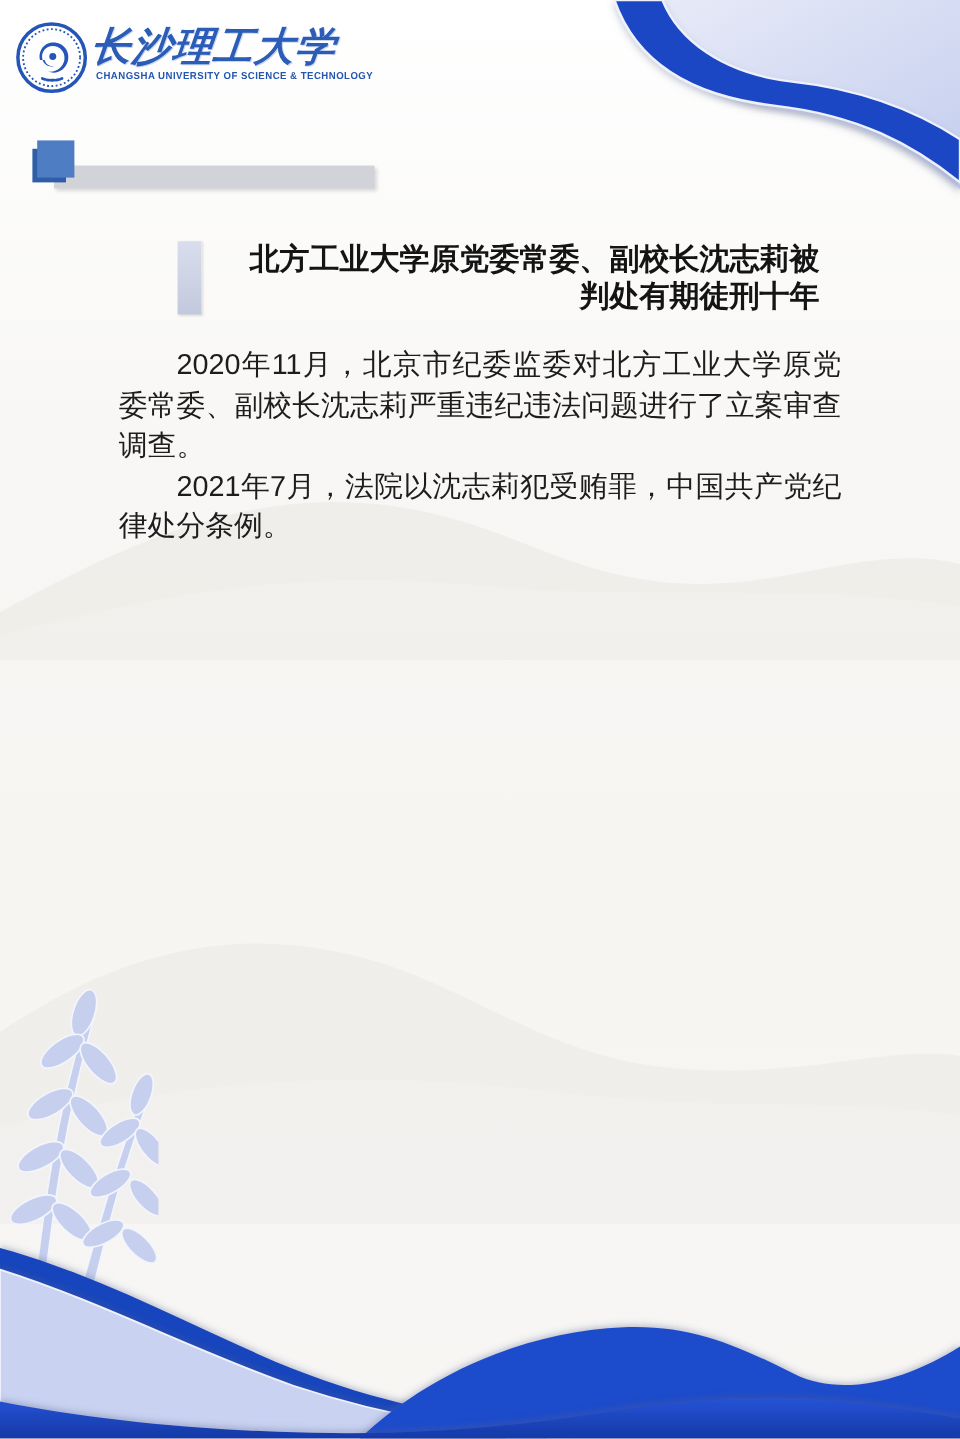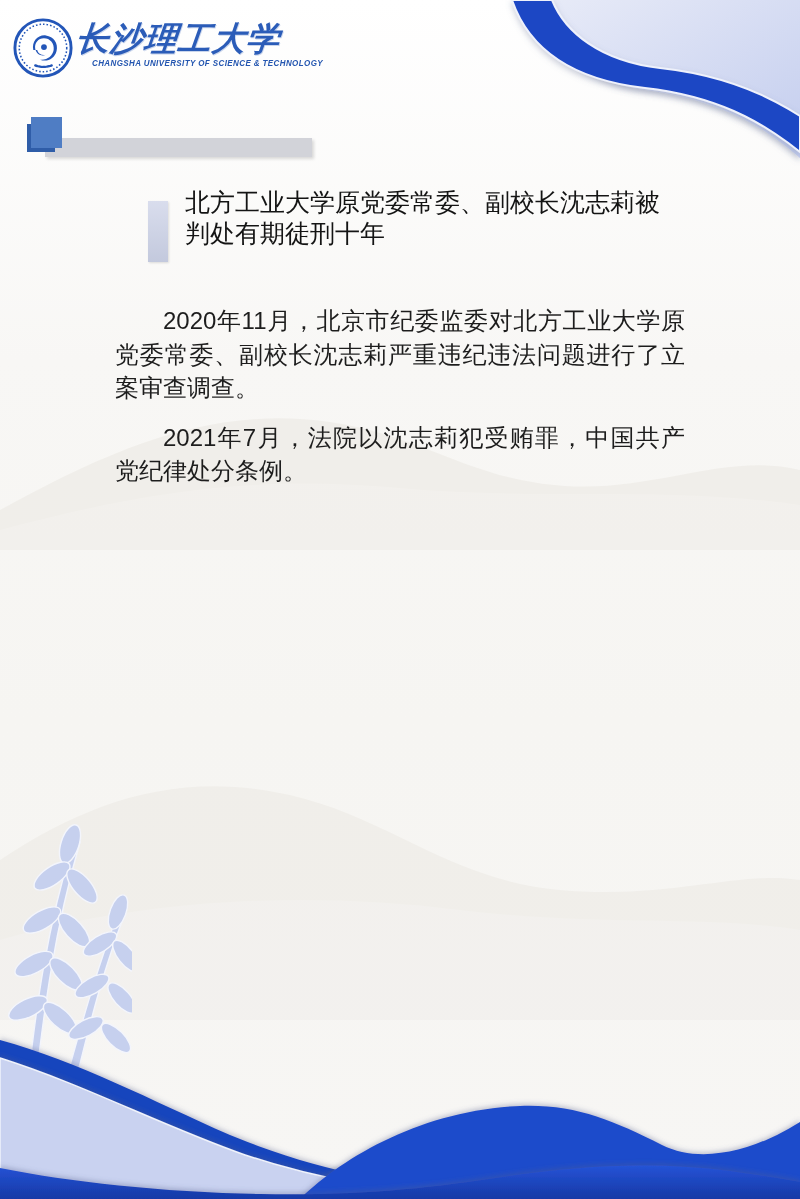--- a/index.html
+++ b/index.html
@@ -17,23 +17,23 @@
   .emblem{position:absolute;left:0;top:2px;}
   .uni-zh{
     position:absolute;left:64px;top:2px;width:270px;
     color:#2b5cb8;font-size:33px;font-weight:700;
     font-family:"DejaVu Serif","Liberation Serif",serif;
     font-style:italic;letter-spacing:1px;white-space:nowrap;
     transform:skewX(-6deg);
     text-shadow:1px 1px 0 rgba(43,92,184,.25);
   }
   .uni-en{
-    position:absolute;left:80px;top:44px;width:280px;
+    position:absolute;left:68px;top:44px;width:280px;
     color:#2456b0;font-size:8px;font-weight:700;letter-spacing:.4px;
-    white-space:nowrap;transform:scaleY(1.05);font-style:italic;
+    white-space:nowrap;transform:scaleY(1.05);
   }
 
   
   .sec-band{
     left:45px;top:138px;width:267px;height:19px;
     background:#d2d3d9;box-shadow:2px 2px 3px rgba(0,0,0,.14);
     z-index:4;
   }
   .sec-square-back{left:27px;top:124px;width:28px;height:28px;background:#2f5da8;z-index:5;}
   .sec-square{left:31px;top:117px;width:31px;height:31px;background:#4f7dc4;z-index:6;}
@@ -46,32 +46,32 @@
   }
 
   
   .title-bar{
     left:148px;top:201px;width:20px;height:61px;
     background:linear-gradient(180deg,#d9dded 0%,#c3c9dd 100%);
     box-shadow:1px 1px 2px rgba(0,0,0,.12);
     z-index:3;
   }
   .article-title{
-    left:185px;top:187px;width:498px;z-index:3;
-    font-size:25px;line-height:31px;font-weight:400;color:#141414;
-    text-align:left;
+    left:185px;top:201px;width:498px;z-index:3;
+    font-size:25px;line-height:31px;font-weight:700;color:#141414;
+    text-align:right;
   }
 
   
   .article-body{
     left:99px;top:288px;width:602px;z-index:3;
     font-size:24px;line-height:33.6px;color:#1d1d1d;
     text-align:justify;
   }
-  .article-body p{margin:16px;text-indent:2em;}
+  .article-body p{margin:0;text-indent:2em;}
 
   
   .corner-wave{left:0;top:0;width:800px;height:210px;z-index:2;pointer-events:none;}
   .bottom-wave{left:0;top:1000px;width:800px;height:199px;z-index:5;pointer-events:none;}
   .leaf-deco{left:0;top:780px;width:132px;height:300px;z-index:1;pointer-events:none;}
   .ridge1{left:0;top:380px;width:800px;height:170px;z-index:0;opacity:.5;pointer-events:none;}
   .ridge2{left:0;top:740px;width:800px;height:280px;z-index:0;opacity:.45;pointer-events:none;}
 </style>
 </head>
 <body>

